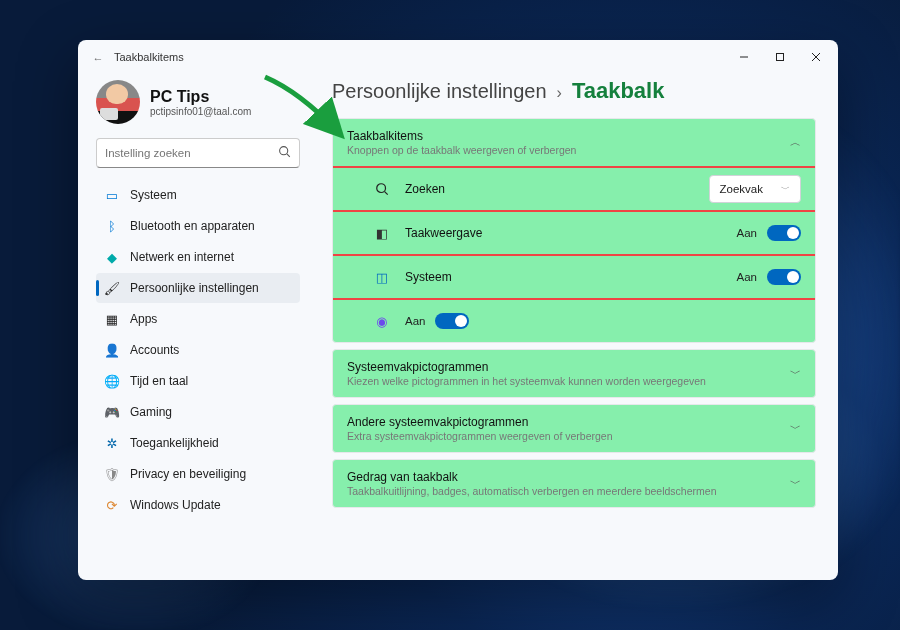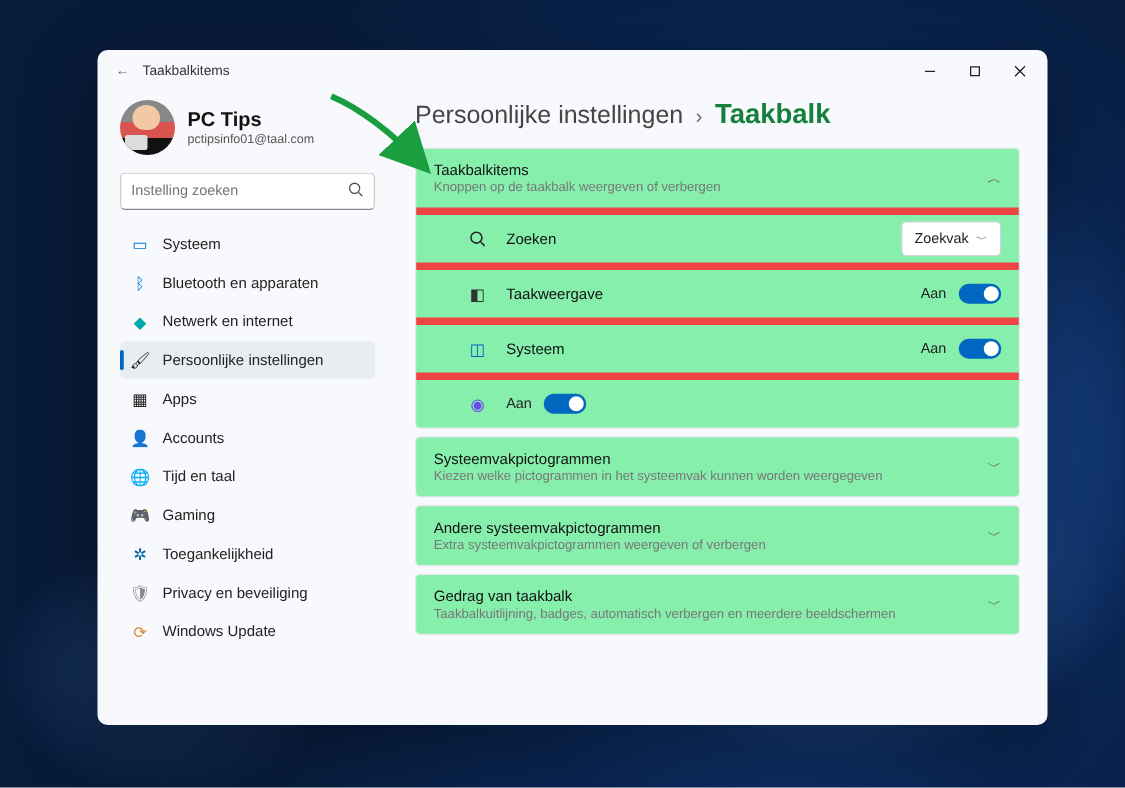--- a/index.html
+++ b/index.html
@@ -79,26 +79,26 @@
   }
   .card-header {
     display: flex; align-items: center; padding: 10px 14px;
   }
   .card-header .hgrow { flex: 1; }
   .card-title { font-size: 12px; color: #111; }
   .card-sub { font-size: 10.5px; color: #777; margin-top: 1px;}
   .chev { color: #555; font-size: 11px; }
   .row {
     display: flex; align-items: center; height: 44px;
-    padding: 0 14px 0 40px; border-top: 6px solid #ef4444;
+    padding: 0 14px 0 40px; border-top: 2px solid #ef4444;
   }
   .row .ricon { width: 18px; display:flex; align-items:center; justify-content:center; margin-right: 14px; font-size: 13px; color:#333;}
   .row .rlabel { flex: 1; font-size: 12px; color: #111; }
   .dropdown {
-    display: flex; align-items: center; gap: 6px;
+    display: flex; align-items: center; gap: 18px;
     border: 1px solid #d0d3d8; border-radius: 4px; background: #fff;
     height: 28px; padding: 0 10px; font-size: 11.5px; color: #222;
   }
   .state { font-size: 11.5px; color: #222; margin-right: 10px; }
   .toggle {
     width: 34px; height: 16px; border-radius: 10px; background: #0067c0;
     position: relative;
   }
   .toggle::after {
     content: ""; position: absolute; right: 2px; top: 2px; width: 12px; height: 12px;

